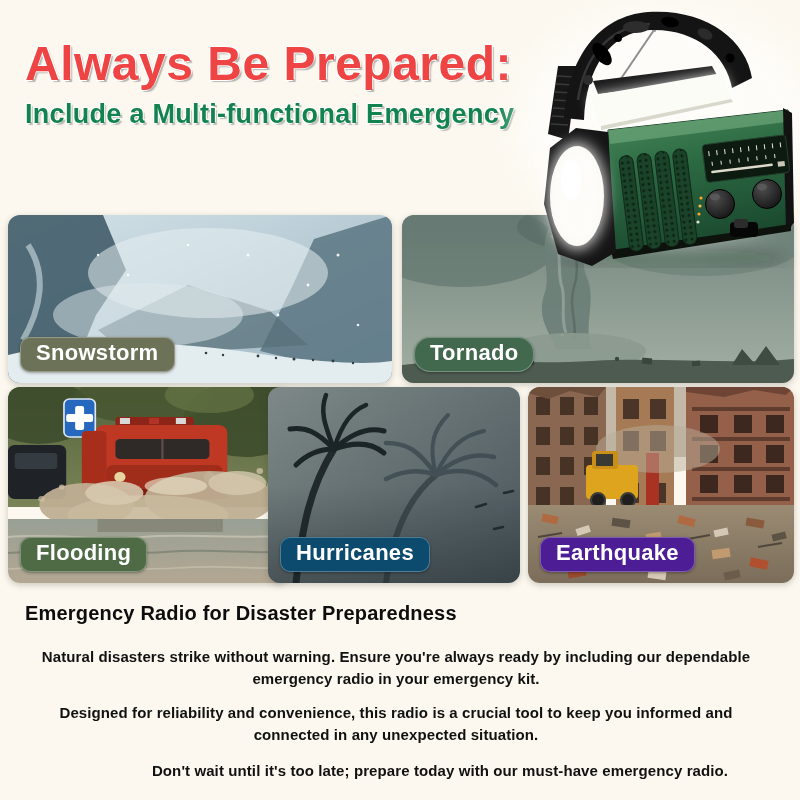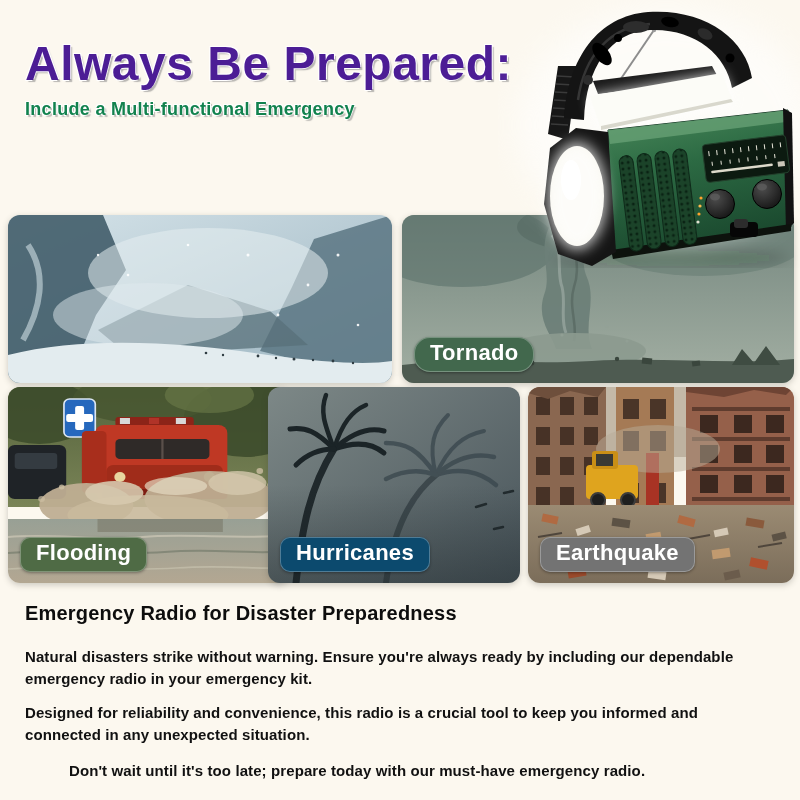--- a/index.html
+++ b/index.html
@@ -8,21 +8,21 @@
 
   
   .title{
     position:absolute;left:25px;top:36px;
     font-size:48px;font-weight:bold;letter-spacing:0.5px;
     text-shadow:-1px -1px 0 #fff,1px -1px 0 #fff,-1px 1px 0 #fff,2px 2px 1px rgba(130,130,130,.55);
     white-space:nowrap;
   }
   .subtitle{
     position:absolute;left:25px;
-    font-size:18px;font-weight:bold;letter-spacing:0.3px;
+    font-size:27px;font-weight:bold;letter-spacing:0.3px;
     text-shadow:-1px -1px 0 #fff,1px -1px 0 #fff,-1px 1px 0 #fff,2px 2px 1px rgba(130,130,130,.5);
     white-space:nowrap;
   }
   .subtitle.l1{top:99px;}
   .subtitle.l2{top:146px;}
 
   
   .card{position:absolute;border-radius:12px;overflow:hidden;box-shadow:0 2px 6px rgba(60,60,50,.25);}
   .card svg.scene{position:absolute;left:0;top:0;width:100%;height:100%;display:block;}
   .pill{
@@ -41,32 +41,32 @@
   
   #radio{position:absolute;left:498px;top:0px;width:302px;height:268px;z-index:6;}
 
   
   .desc-heading{
     position:absolute;left:25px;top:602px;
     font-size:20px;font-weight:bold;color:#0d0d0d;letter-spacing:0.2px;
   }
   .desc-p{
     position:absolute;left:25px;width:742px;
-    font-size:15px;font-weight:bold;color:#111;line-height:22px;letter-spacing:0.1px;
+    font-size:15px;font-weight:bold;color:#111;line-height:22px;letter-spacing:0.1px;text-align:center;
   }
   .desc-p.p1{top:646px;}
   .desc-p.p2{top:702px;}
   .desc-p.p3{top:760px;margin-left:44px;}
 </style>
 </head>
 <body>
 
 <div class="page" style="background: rgb(252, 248, 239);">
 
-  <div class="title" style="color: #4c1d95;">Always Be Prepared:</div>
+  <div class="title" style="color: #ef4444;">Always Be Prepared:</div>
   <div class="subtitle l1" style="color: rgb(18, 130, 78);">Include a Multi-functional Emergency</div>
 
   <svg id="radio" viewBox="0 0 302 268" preserveAspectRatio="none" aria-hidden="true">
     <defs>
       <linearGradient id="bodyGrad" x1="0" y1="0" x2="0.3" y2="1">
         <stop offset="0" stop-color="#4b8a5c"></stop>
           <stop offset="0.45" stop-color="#2c6a43"></stop>
           <stop offset="1" stop-color="#1b4a2f"></stop>
       </linearGradient>
       <radialGradient id="knobG" cx="0.35" cy="0.3" r="0.9">
@@ -218,20 +218,21 @@
         <circle cx="240" cy="40" r="1.5"></circle>
           <circle cx="300" cy="70" r="1.4"></circle>
           <circle cx="180" cy="30" r="1.3"></circle>
         <circle cx="330" cy="40" r="1.5"></circle>
           <circle cx="120" cy="60" r="1.3"></circle>
           <circle cx="270" cy="100" r="1.4"></circle>
         <circle cx="350" cy="110" r="1.3"></circle>
           <circle cx="90" cy="40" r="1.2"></circle>
       </g>
     </svg>
+    <div class="pill" style="background-color: rgb(108, 114, 87);">Snowstorm</div>
   </div>
 
   <div class="card" id="card-tornado">
     <svg class="scene" viewBox="0 0 392 168" preserveAspectRatio="none" aria-hidden="true">
       <defs>
         <linearGradient id="tornbg" x1="0" y1="0" x2="0" y2="1">
           <stop offset="0" stop-color="#75877f"></stop>
             <stop offset="1" stop-color="#a3afa3"></stop>
         </linearGradient>
       </defs>
@@ -442,21 +443,21 @@
         <rect x="184" y="162" width="18" height="9" fill="#c19a6f" transform="rotate(-8 193 166)"></rect>
         <rect x="222" y="172" width="18" height="9" fill="#b0502e" transform="rotate(12 231 176)"></rect>
         <rect x="40" y="182" width="18" height="8" fill="#9a4a2c" transform="rotate(-10 49 186)"></rect>
         <rect x="120" y="184" width="18" height="8" fill="#d5c9b6" transform="rotate(8 129 188)"></rect>
         <rect x="196" y="184" width="16" height="8" fill="#6b5c4c" transform="rotate(-12 204 188)"></rect>
         <line x1="10" y1="150" x2="34" y2="146" stroke="#4f463c" stroke-width="2"></line>
         <line x1="160" y1="152" x2="182" y2="148" stroke="#4f463c" stroke-width="2"></line>
         <line x1="230" y1="160" x2="254" y2="156" stroke="#4f463c" stroke-width="2"></line>
       </g>
     </svg>
-    <div class="pill" style="background-color: #737373;">Earthquake</div>
+    <div class="pill" style="background-color: #4c1d95;">Earthquake</div>
   </div>
 
   <div class="desc-heading">Emergency Radio for Disaster Preparedness</div>
   <div class="desc-p p1">Natural disasters strike without warning. Ensure you're always ready by including our dependable emergency radio in your emergency kit.</div>
   <div class="desc-p p2">Designed for reliability and convenience, this radio is a crucial tool to keep you informed and connected in any unexpected situation.</div>
   <div class="desc-p p3">Don't wait until it's too late; prepare today with our must-have emergency radio.</div>
 
 </div>
 
 </body></html>

